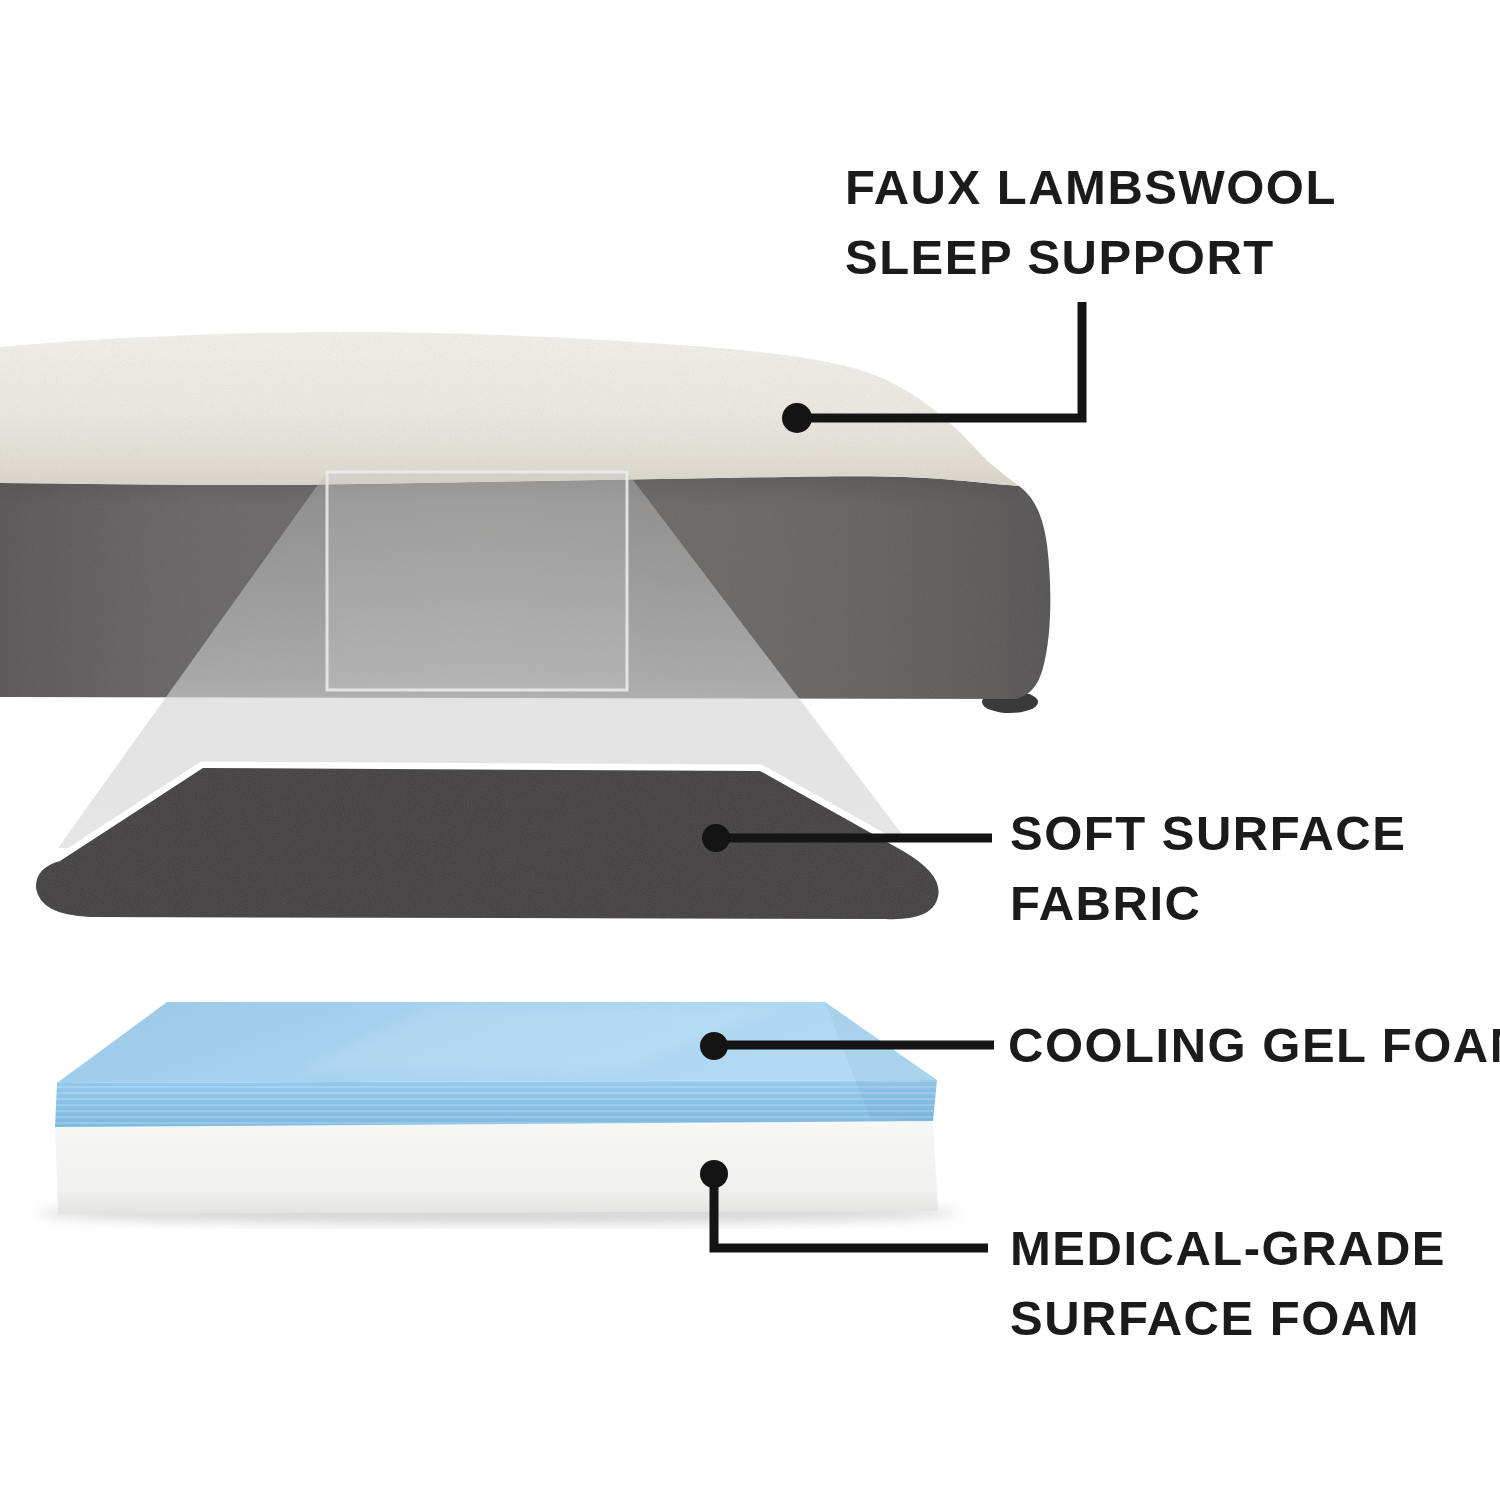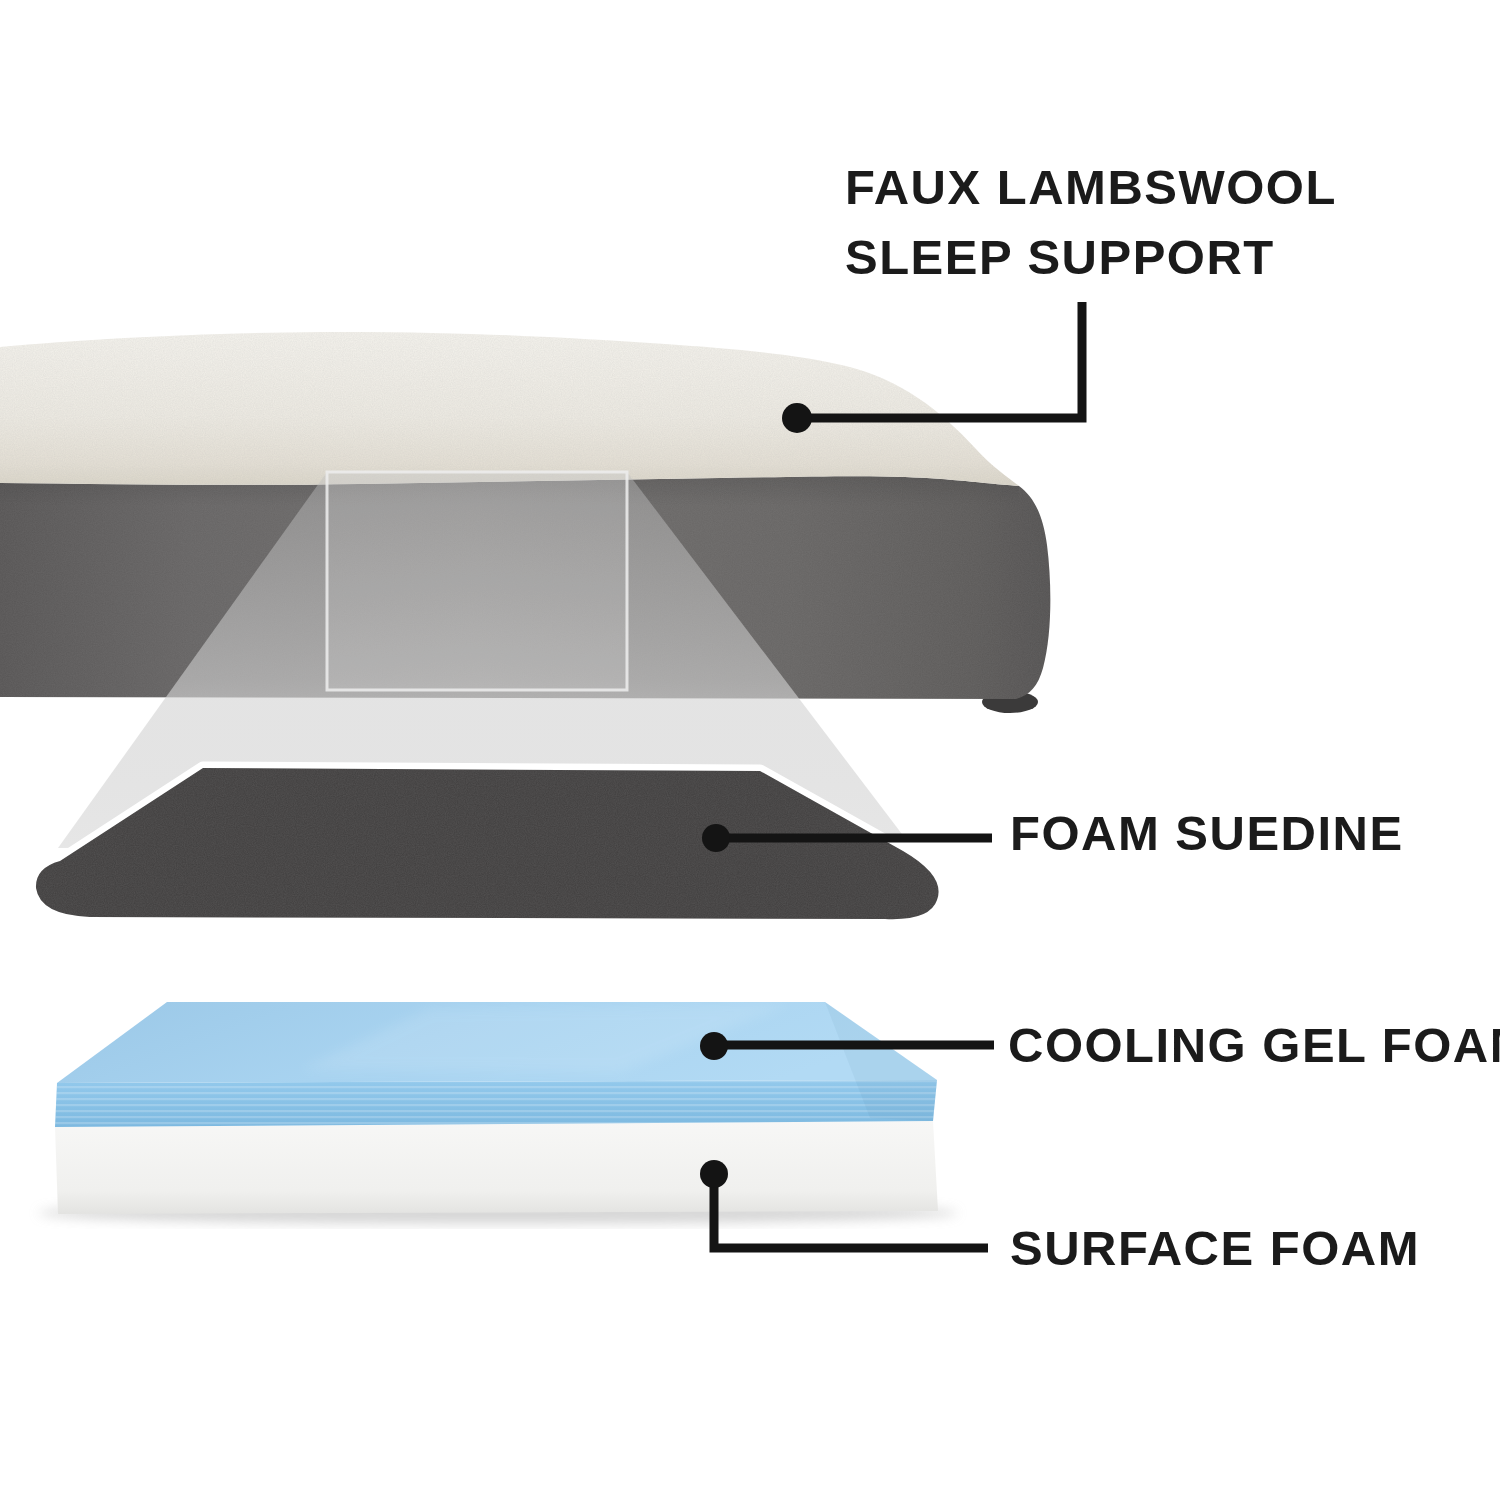--- a/index.html
+++ b/index.html
@@ -143,24 +143,26 @@
       <circle cx="714" cy="1174" r="14"></circle>
     </g>
   </svg>
 
   <div class="label" id="label-sleep-surface">
     <span class="label-line">FAUX LAMBSWOOL</span>
     <span class="label-line">SLEEP SUPPORT</span>
   </div>
 
   <div class="label" id="label-suedine">
-    <span class="label-line">FOAM SUEDINE</span>
+    <span class="label-line">SOFT SURFACE</span>
+    <span class="label-line">FABRIC</span>
   </div>
 
   <div class="label" id="label-cooling-gel">
     <span class="label-line">COOLING GEL FOAM</span>
   </div>
 
   <div class="label" id="label-support-foam">
+    <span class="label-line">MEDICAL-GRADE</span>
     <span class="label-line">SURFACE FOAM</span>
   </div>
 
 </div>
 
 </body></html>

